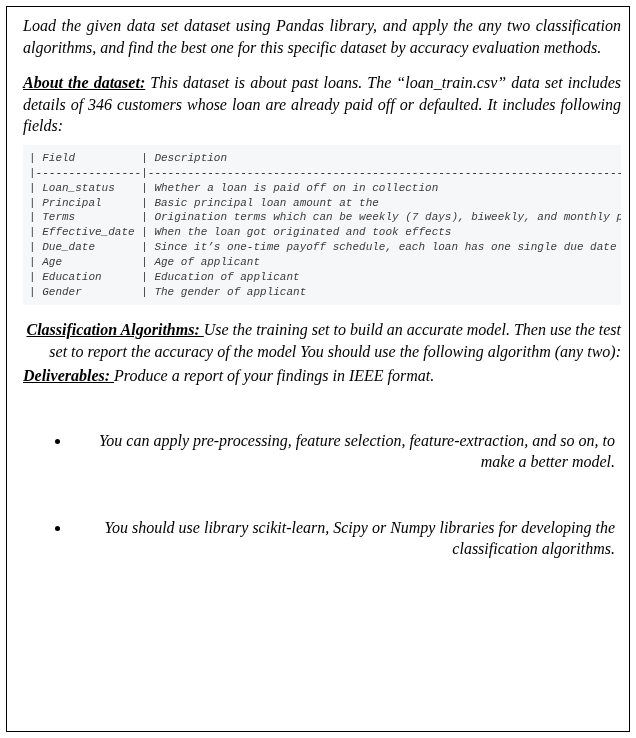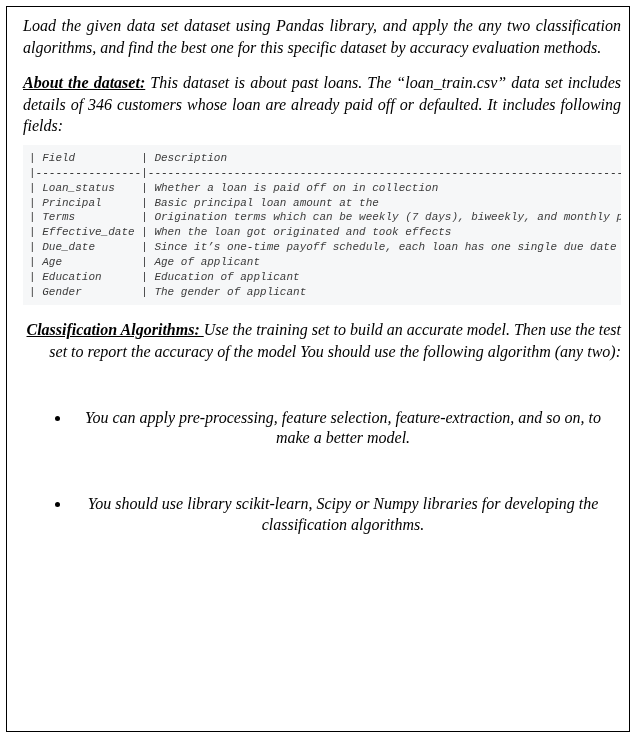--- a/index.html
+++ b/index.html
@@ -65,21 +65,21 @@
       margin-bottom: 22px;
     }
     .note-label {
       margin-bottom: 18px;
     }
     ul.note-list {
       list-style: disc;
       margin-left: 48px;
     }
     ul.note-list li {
-      text-align: center;
+      text-align: right;
       margin-bottom: 2px;
       padding-right: 6px;
       line-height: 1.3;
       margin-top: 45px;
     }
   </style>
 </head>
 <body>
 
 <div class="page-border">
@@ -98,19 +98,22 @@
 | Effective_date | When the loan got originated and took effects                                         |
 | Due_date       | Since it’s one-time payoff schedule, each loan has one single due date                |
 | Age            | Age of applicant                                                                      |
 | Education      | Education of applicant                                                                |
 | Gender         | The gender of applicant                                                               |</div>
 
   <p class="algo-para">
     <span class="heading-inline">Classification Algorithms: </span><span>Use the training set to build an accurate model. Then use the test set to report the accuracy of the model You should use the following algorithm (any two):</span>
   </p>
 
+  <p class="deliv-para">
+    <span class="heading-inline">Deliverables: </span><span> Produce a report of your findings in IEEE format.</span>
+  </p>
 
   <ul class="note-list" id="note-list">
       <li>You can apply pre-processing, feature selection, feature-extraction, and so on, to make a better model.</li>
       <li>You should use library scikit-learn, Scipy or Numpy libraries for developing the classification algorithms.</li>
     </ul>
 
 </div>
 
 </body></html>

